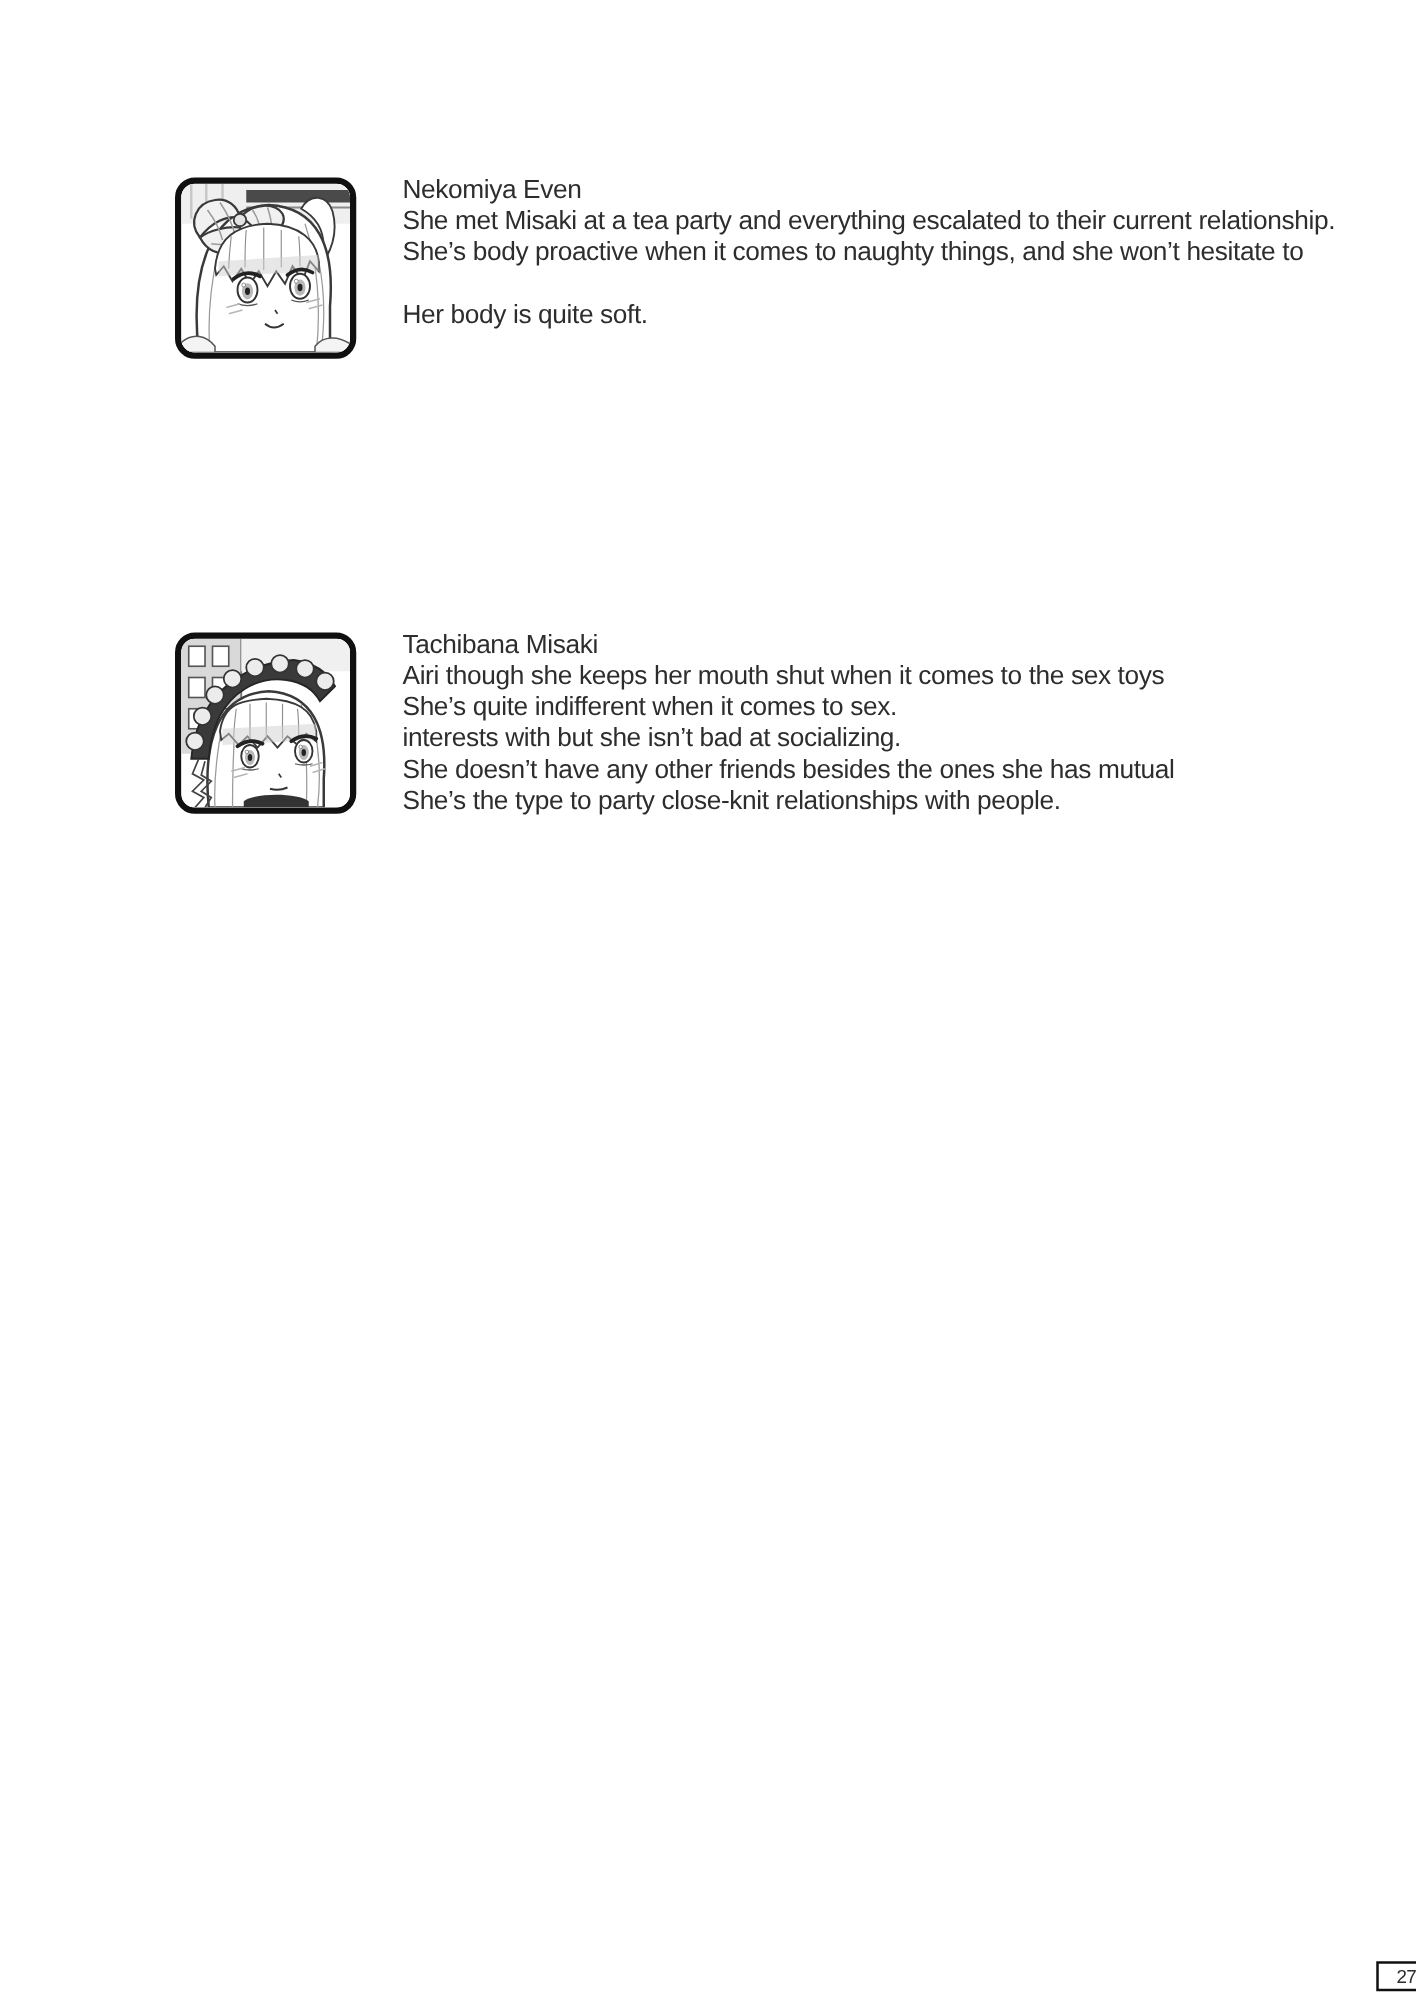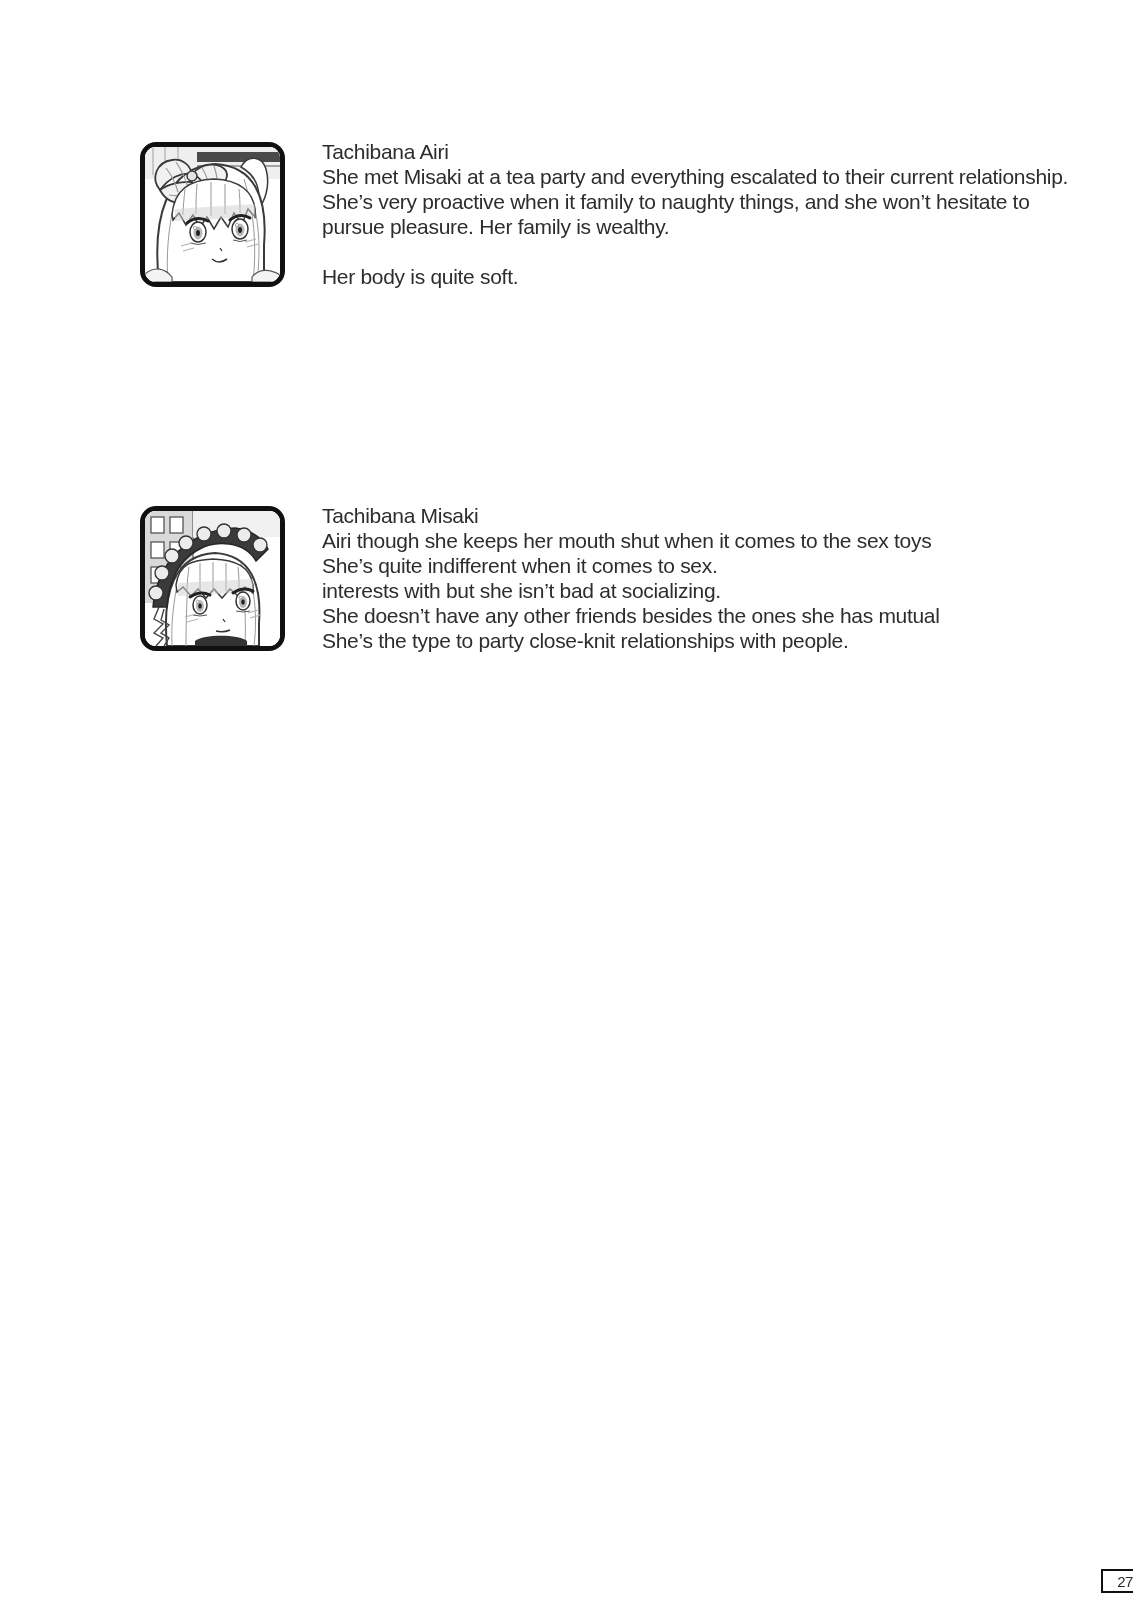--- a/index.html
+++ b/index.html
@@ -103,24 +103,23 @@
 
       <path d="M75 101 l2 3" stroke="#333333" stroke-width="1.3" fill="none"></path>
       <path d="M67 112 Q74 118 82 112" stroke="#333333" stroke-width="1.6" fill="none"></path>
       <path d="M36 99 l11 -3 M38 104 l11 -3 M100 95 l11 -3 M102 100 l11 -3" stroke="#b5b5b5" stroke-width="1.2"></path>
 
       <path d="M0 127 C9 119 20 121 27 130 L27 135 L0 135 Z" fill="#f4f4f4" stroke="#555555" stroke-width="1.2"></path>
       <path d="M107 130 C114 121 126 122 135 128 L135 135 L107 135 Z" fill="#f4f4f4" stroke="#555555" stroke-width="1.2"></path>
     </svg>
   </div>
   <div class="char-text">
-    <div class="char-name">Tachibana Airi</div>
+    <div class="char-name">Nekomiya Even</div>
     <div class="desc-line">She met Misaki at a tea party and everything escalated to their current relationship.</div>
-    <div class="desc-line">She’s very proactive when it family to naughty things, and she won’t hesitate to</div>
-    <div class="desc-line">pursue pleasure. Her family is wealthy.</div>
+    <div class="desc-line">She’s body proactive when it comes to naughty things, and she won’t hesitate to</div>
     <div class="desc-line"></div>
     <div class="desc-line">Her body is quite soft.</div>
   </div>
 </section>
 
 <section class="char-block" style="top:503px;">
   <div class="portrait">
     <svg viewBox="0 0 135 135">
       <rect width="135" height="135" fill="#ffffff"></rect>
 

